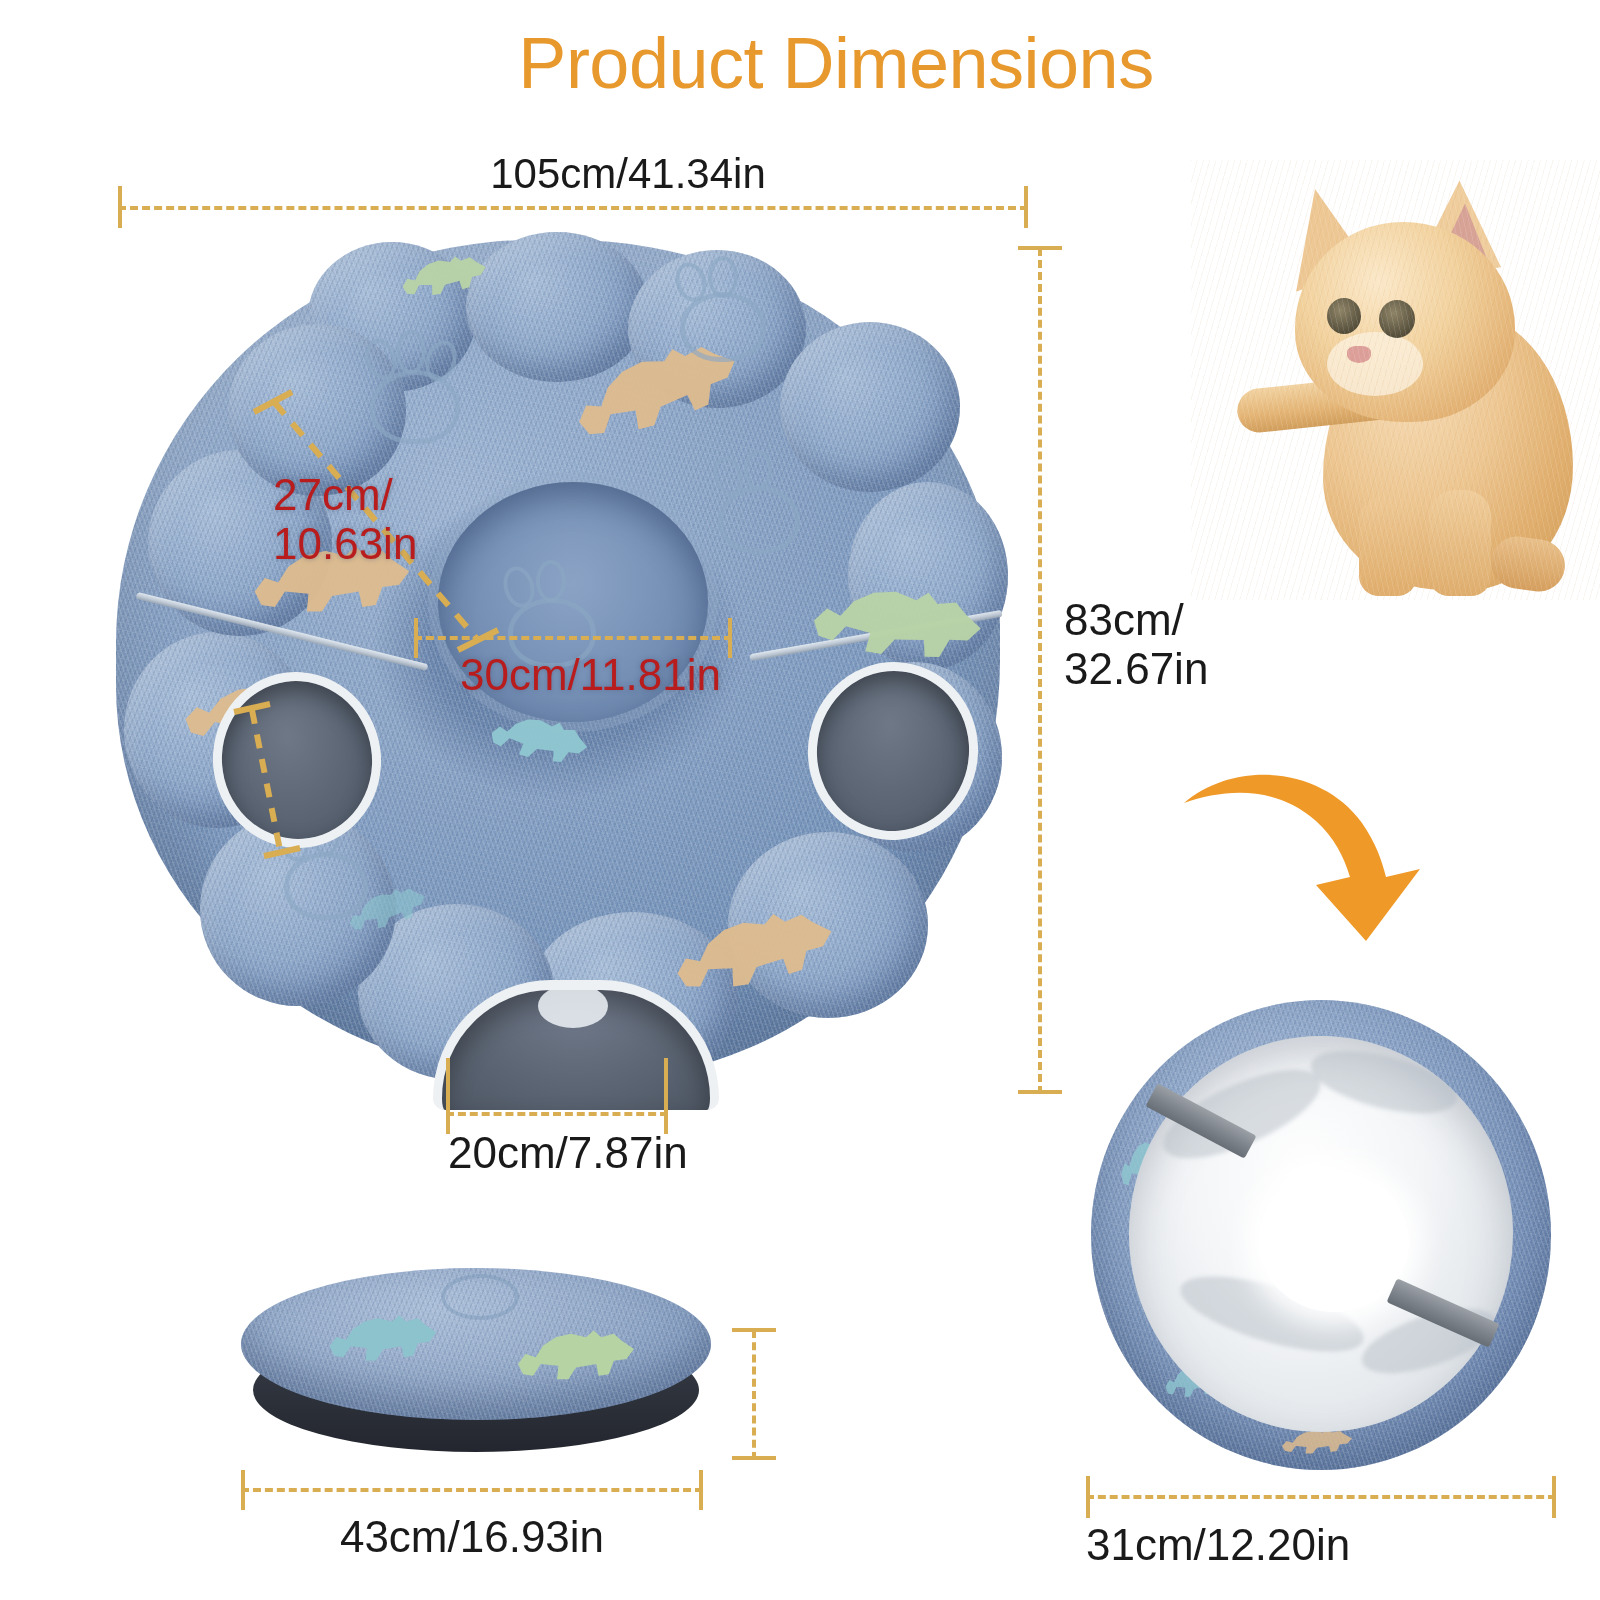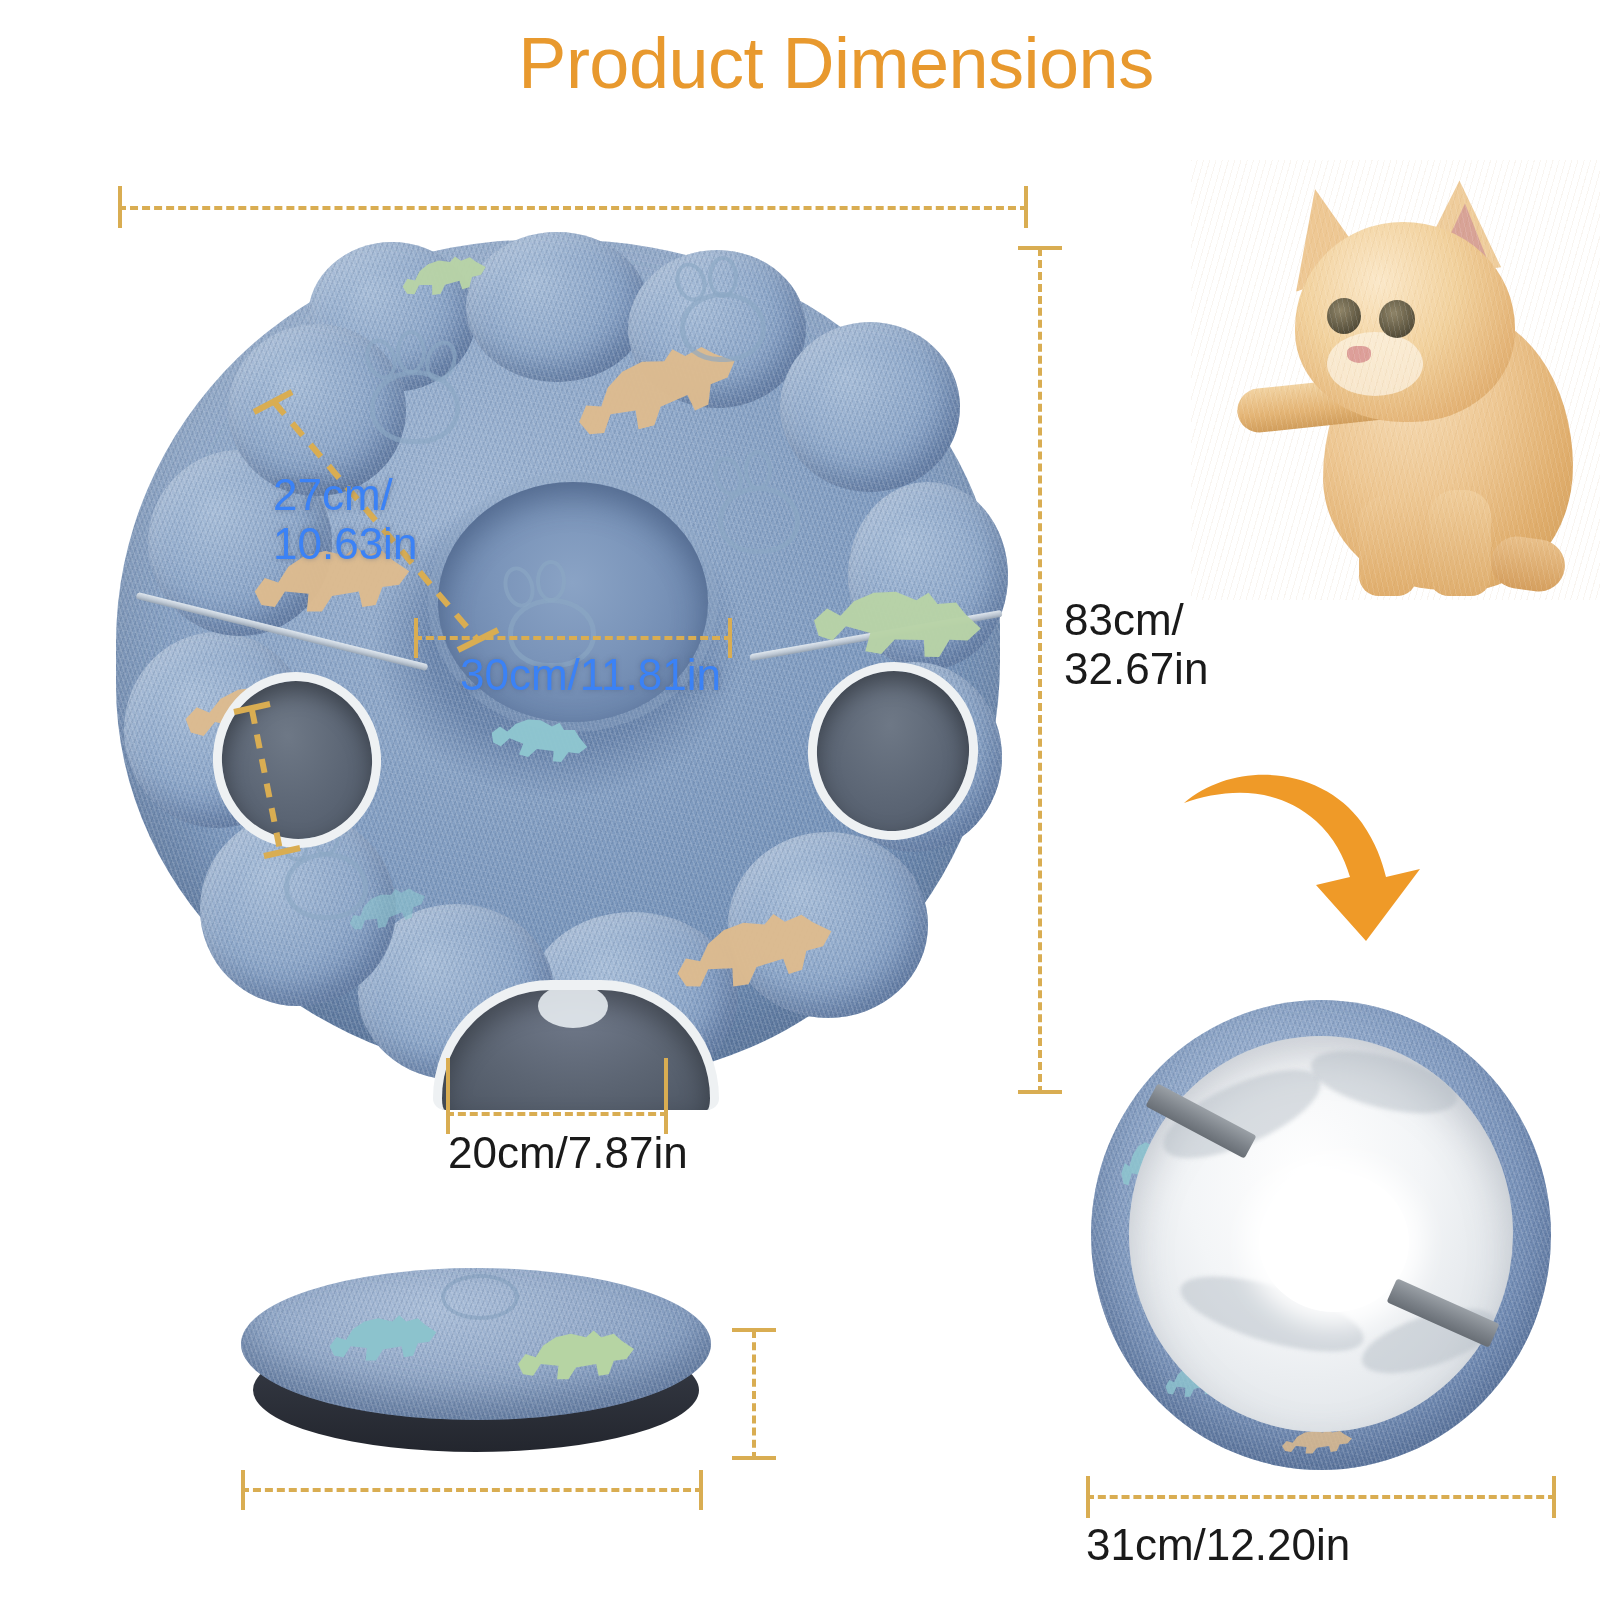--- a/index.html
+++ b/index.html
@@ -56,21 +56,21 @@
     background: #d9ad52;
   }
   .dim-label {
     position: absolute;
     color: #1a1a1a;
     font-size: 40px;
     line-height: 1.12;
     white-space: pre-line;
   }
   .dim-label.white {
-    color: #3b82f6;
+    color: #b91c1c;
     text-shadow: 0 0 5px rgba(80,95,125,0.55);
   }
 
   
   #donut-wrap {
     position: absolute;
     left: 72px;
     top: 232px;
     width: 900px;
     height: 860px;
@@ -346,20 +346,21 @@
     border-radius: 42% 58% 50% 50%;
   }
 </style>
 </head>
 <body>
 
 <div id="page">
 
   <div id="title">Product Dimensions</div>
 
+  <div class="dim-label" style="left:402px; top:150px; width:380px; text-align:center; font-size:42px;">105cm/41.34in</div>
   <div class="dim-h" style="left:82px; top:206px; width:910px;"></div>
   <div class="cap-v" style="left:82px; top:186px; height:42px;"></div>
   <div class="cap-v" style="left:988px; top:186px; height:42px;"></div>
 
   <div class="dim-v" style="left:1002px; top:248px; height:846px;"></div>
   <div class="cap-h" style="left:982px; top:246px; width:44px;"></div>
   <div class="cap-h" style="left:982px; top:1090px; width:44px;"></div>
   <div class="dim-label" style="left:1028px; top:595px; font-size:44px;">83cm/
 32.67in</div>
 
@@ -508,20 +509,21 @@
     </div>
   </div>
 
   <div class="dim-v" style="left:716px; top:1330px; height:130px;"></div>
   <div class="cap-h" style="left:696px; top:1328px; width:44px;"></div>
   <div class="cap-h" style="left:696px; top:1456px; width:44px;"></div>
 
   <div class="dim-h" style="left:205px; top:1488px; width:462px;"></div>
   <div class="cap-v" style="left:205px; top:1470px; height:40px;"></div>
   <div class="cap-v" style="left:663px; top:1470px; height:40px;"></div>
+  <div class="dim-label" style="left:205px; top:1512px; width:462px; text-align:center; font-size:44px;">43cm/16.93in</div>
 
   <div id="tunnel">
     <div class="tu-outer">
       <div class="fur"></div>
     </div>
     <div class="tu-appl dino dino-teal" style="left:28px; top:120px; width:58px; height:86px; opacity:0.85;"></div>
     <div class="tu-appl dino dino-teal" style="left:72px; top:352px; width:62px; height:56px; opacity:0.8;"></div>
     <div class="tu-appl dino dino-tan" style="left:188px; top:420px; width:76px; height:42px; opacity:0.85;"></div>
     <div class="tu-inner">
       <div class="tu-fold" style="left:28px; top:48px; width:170px; height:60px; transform:rotate(-24deg);"></div>

